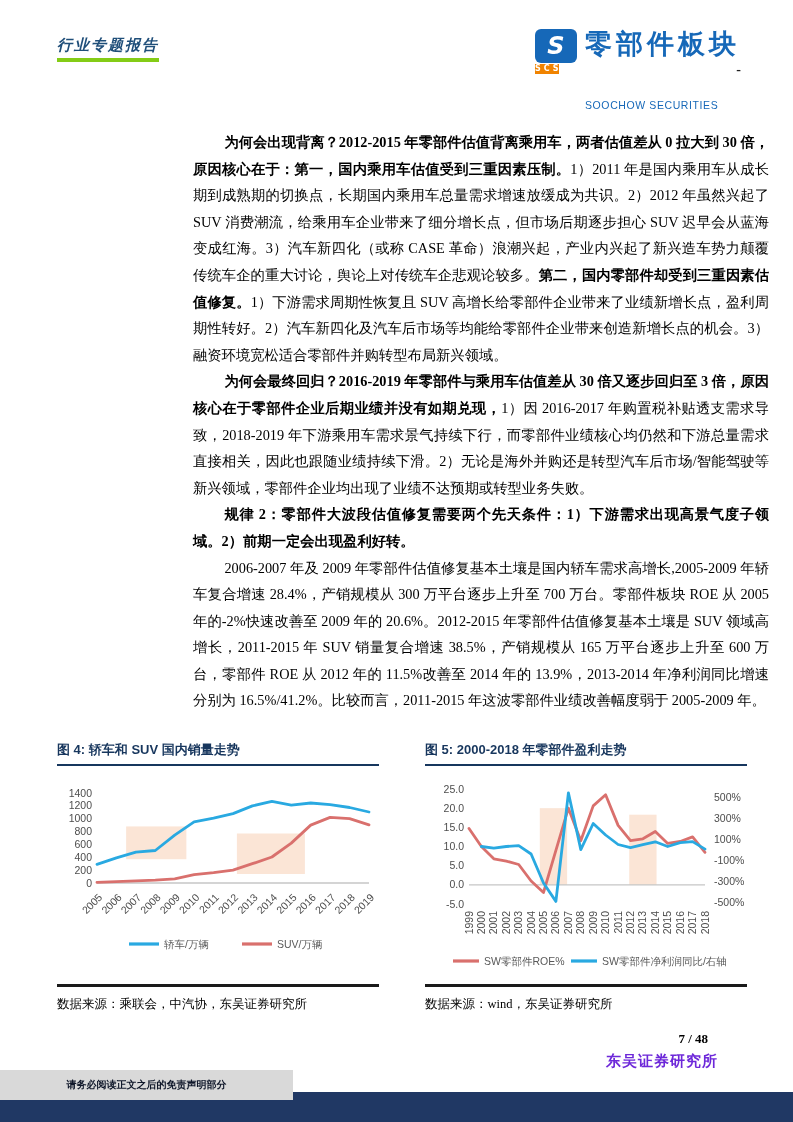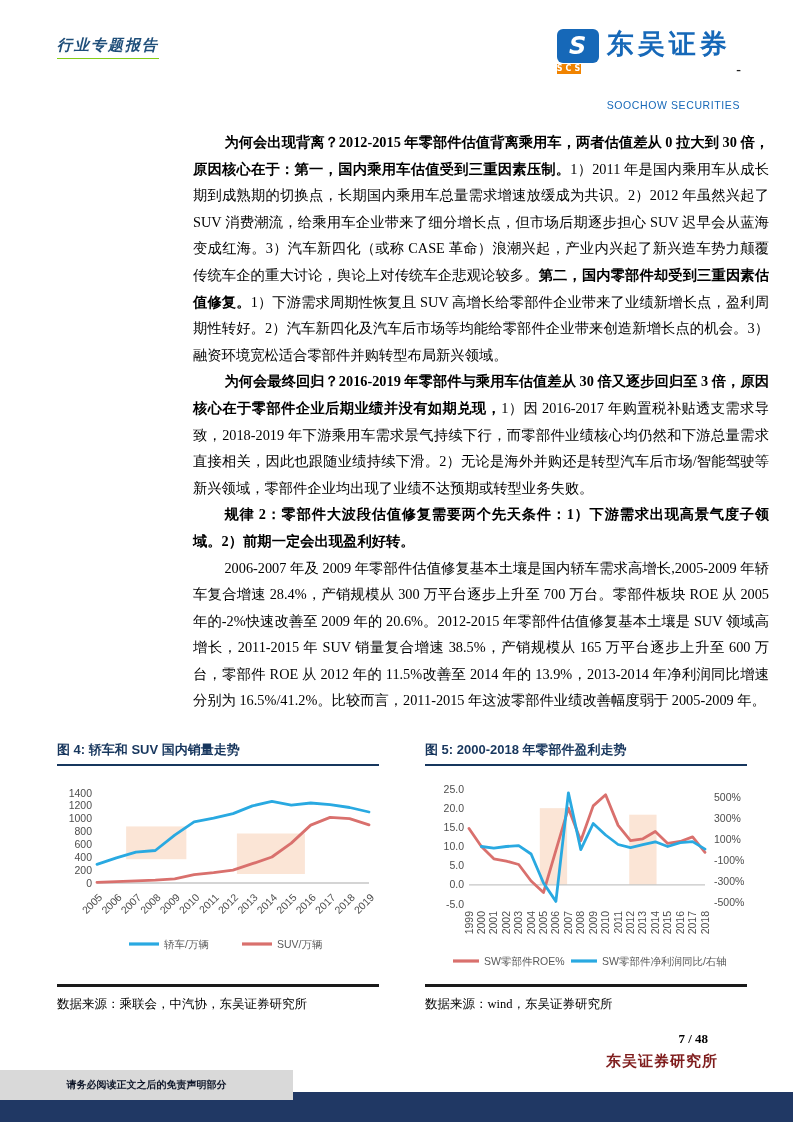--- a/index.html
+++ b/index.html
@@ -1,20 +1,20 @@
 <!DOCTYPE html>
 <html><head>
 <meta charset="utf-8">
 <style>
   html,body{margin:0;padding:0;}
   .page{position:relative;width:793px;height:1122px;background:#ffffff;overflow:hidden;
         font-family:"Liberation Serif","DejaVu Serif",serif;color:#000;}
   
   .doc-type{position:absolute;left:57px;top:36px;font-size:15px;font-weight:bold;color:#1f4e79;
-            border-bottom:1px solid #84cc16;padding-bottom:3px;letter-spacing:2px;font-style:italic;}
+            border-bottom:4px solid #84cc16;padding-bottom:3px;letter-spacing:2px;font-style:italic;}
   .logo{position:absolute;right:53px;top:29px;display:flex;align-items:flex-start;}
   .logo-icon{width:42px;margin-right:8px;}
   .logo-sq{width:42px;height:34px;background:#1668b8;border-radius:6px;color:#fff;
            display:flex;align-items:center;justify-content:center;
            font-family:"DejaVu Sans",sans-serif;font-size:24px;font-weight:bold;font-style:italic;}
   .logo-scs{width:24px;height:10px;background:#f08300;color:#fff;text-align:center;
             font-family:"DejaVu Sans",sans-serif;font-size:8px;font-weight:bold;letter-spacing:3px;line-height:10px;margin-top:1px;}
   .brand-cn{font-size:27px;font-weight:bold;color:#1668b8;letter-spacing:4px;line-height:30px;
             font-family:"DejaVu Sans",sans-serif;}
   .brand-en{font-size:10.5px;color:#1668b8;letter-spacing:0.6px;font-family:"Liberation Sans",sans-serif;margin-top:40px;}
@@ -29,41 +29,41 @@
   .fig1{left:57px;} .fig2{left:425px;}
   .fig-title{font-size:13px;font-weight:bold;color:#17365d;padding-bottom:5px;
              border-bottom:2.5px solid #17375e;font-family:Liberation Sans, sans-serif;}
   .fig-chart{position:absolute;top:40px;left:0;}
   .fig-source{position:absolute;top:243px;left:0;width:100%;border-top:3px solid #1a1a1a;
               padding-top:9px;font-size:12.5px;}
   .tick{font-family:"Liberation Sans","DejaVu Sans",sans-serif;font-size:10.5px;fill:#4d4d4d;}
   .legend{font-family:"Liberation Sans","DejaVu Sans",sans-serif;font-size:10.5px;fill:#595959;}
   
   .page-num{position:absolute;right:85px;top:1031px;font-size:13px;font-weight:600;}
-  .institute{position:absolute;right:75px;top:1052px;font-size:15px;font-weight:bold;color:#7f1d1d;
+  .institute{position:absolute;right:75px;top:1052px;font-size:15px;font-weight:bold;color:#6d28d9;
              letter-spacing:1px;text-align:right;}
   .footer-bar{position:absolute;left:0;top:1092px;width:793px;height:30px;background:#203864;}
   .disclaimer-box{position:absolute;left:0;top:1070px;width:293px;height:30px;background:#d9d9d9;
                   display:flex;align-items:center;justify-content:center;z-index:2;}
   .disclaimer-box span{font-size:10px;font-weight:bold;color:#0f172a;}
 </style>
 </head>
 <body>
 
 <div class="page">
 
   <div class="doc-type">行业专题报告</div>
 
   <div class="logo">
     <div class="logo-icon">
       <div class="logo-sq">S</div>
       <div class="logo-scs">SCS</div>
     </div>
     <div class="logo-text">
-      <div class="brand-cn">东吴证券</div>
+      <div class="brand-cn">零部件板块</div>
       <div class="brand-en">SOOCHOW SECURITIES</div>
     </div>
   </div>
 
   <div class="corner-mark">-</div>
 
   <div class="body-text" id="body-text">
       <p><span class="b">为何会出现背离？2012-2015 年零部件估值背离乘用车，两者估值差从 0 拉大到 30 倍，原因核心在于：第一，国内乘用车估值受到三重因素压制。</span><span>1）2011 年是国内乘用车从成长期到成熟期的切换点，长期国内乘用车总量需求增速放缓成为共识。2）2012 年虽然兴起了 SUV 消费潮流，给乘用车企业带来了细分增长点，但市场后期逐步担心 SUV 迟早会从蓝海变成红海。3）汽车新四化（或称 CASE 革命）浪潮兴起，产业内兴起了新兴造车势力颠覆传统车企的重大讨论，舆论上对传统车企悲观论较多。</span><span class="b">第二，国内零部件却受到三重因素估值修复。</span><span>1）下游需求周期性恢复且 SUV 高增长给零部件企业带来了业绩新增长点，盈利周期性转好。2）汽车新四化及汽车后市场等均能给零部件企业带来创造新增长点的机会。3）融资环境宽松适合零部件并购转型布局新兴领域。</span></p>
       <p><span class="b">为何会最终回归？2016-2019 年零部件与乘用车估值差从 30 倍又逐步回归至 3 倍，原因核心在于零部件企业后期业绩并没有如期兑现，</span><span>1）因 2016-2017 年购置税补贴透支需求导致，2018-2019 年下游乘用车需求景气持续下行，而零部件业绩核心均仍然和下游总量需求直接相关，因此也跟随业绩持续下滑。2）无论是海外并购还是转型汽车后市场/智能驾驶等新兴领域，零部件企业均出现了业绩不达预期或转型业务失败。</span></p>
       <p><span class="b">规律 2：零部件大波段估值修复需要两个先天条件：1）下游需求出现高景气度子领域。2）前期一定会出现盈利好转。</span></p>

